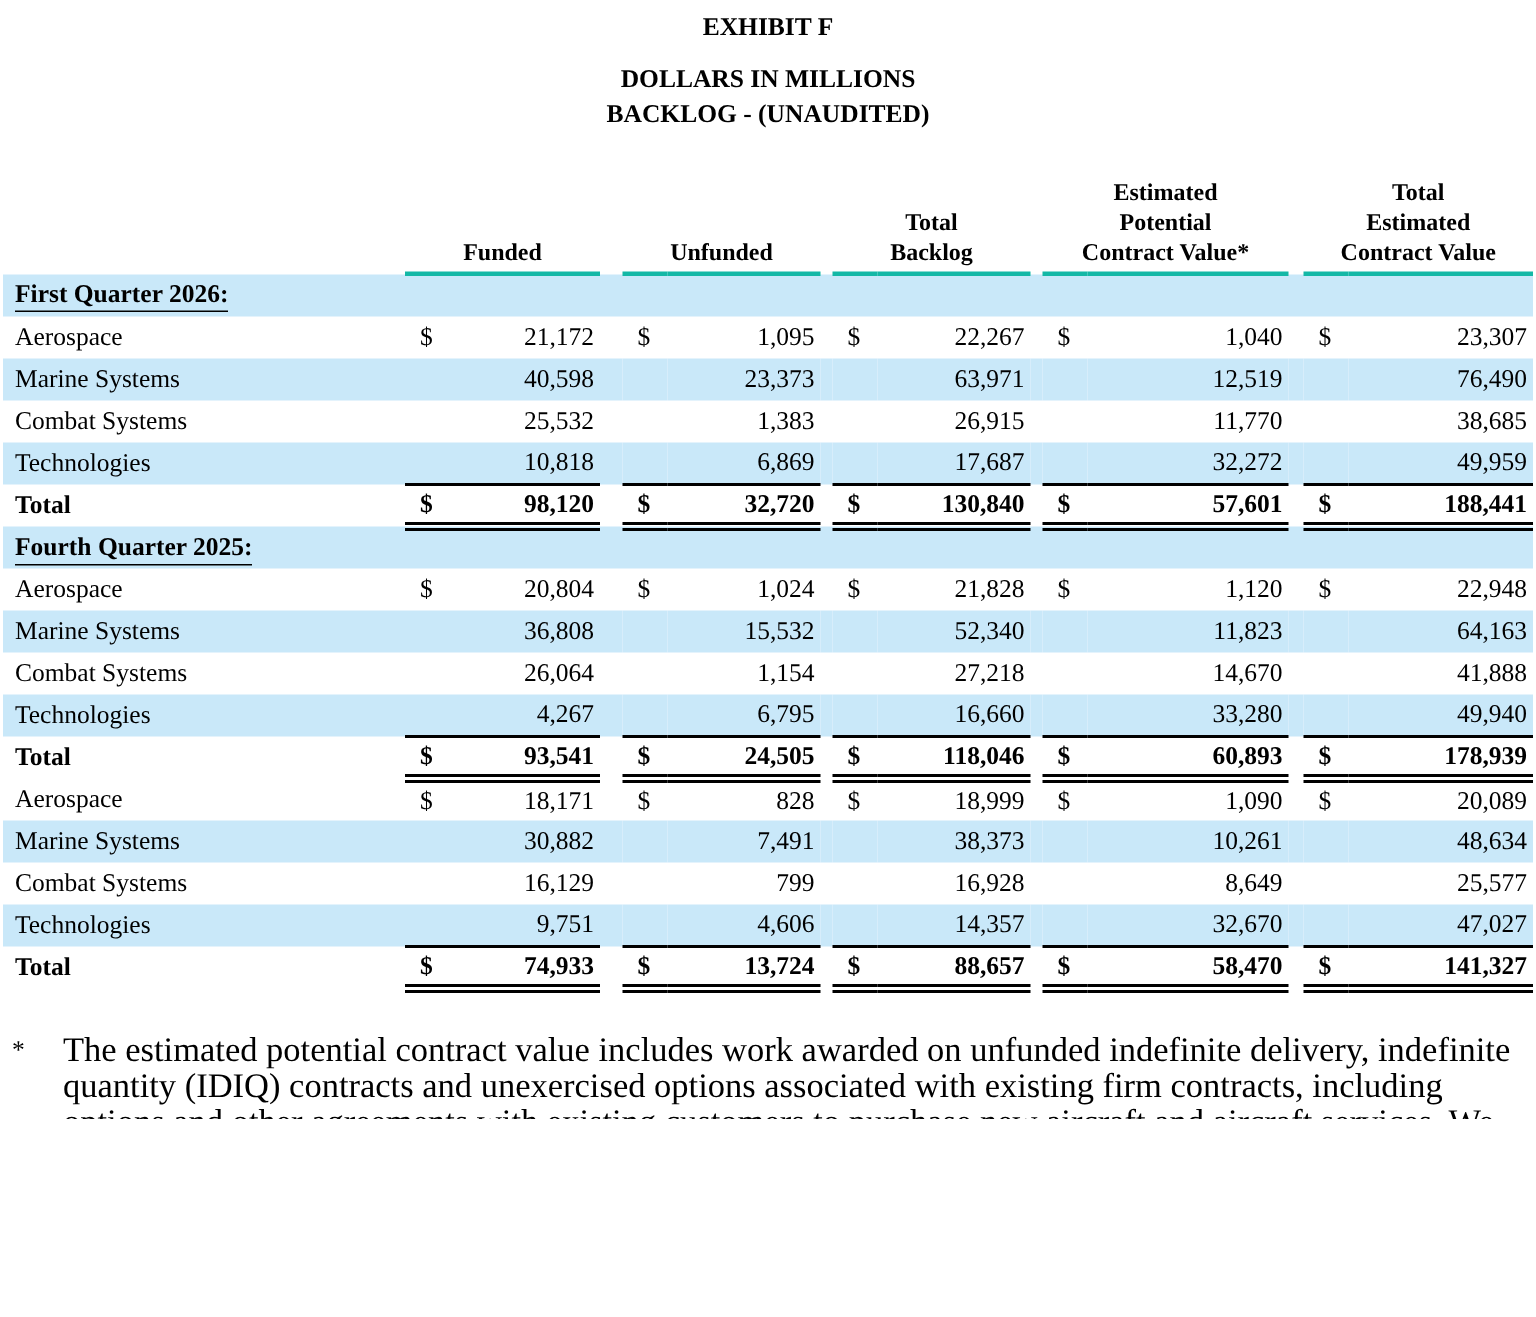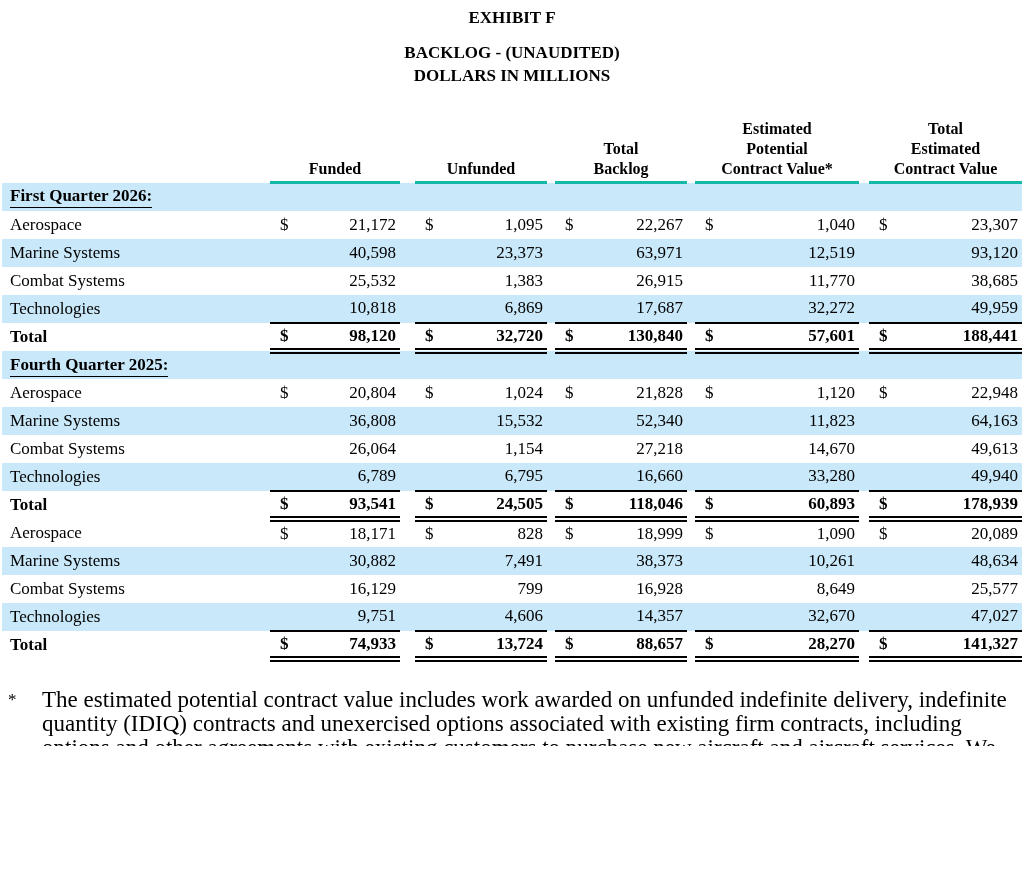--- a/index.html
+++ b/index.html
@@ -43,22 +43,22 @@
   .fn-marker { width:34px; font-size:17px; line-height:24px; }
   .fn-text { flex:1; font-size:23px; line-height:24px; text-align:left; }
 </style>
 </head>
 <body style="--stripe: #c9e8f9;">
 
 <div class="page">
 
   <div class="titles">
     <div class="exhibit">EXHIBIT F</div>
+    <div class="doc-title">DOLLARS IN MILLIONS</div>
     <div class="doc-title">BACKLOG - (UNAUDITED)</div>
-    <div class="doc-title">DOLLARS IN MILLIONS</div>
   </div>
 
   <table class="backlog">
     <colgroup>
       <col style="width:268px">
       <col style="width:30px">
         <col style="width:100px">
       <col style="width:15px">
       <col style="width:30px">
         <col style="width:102px">
@@ -120,21 +120,21 @@
           <td class="dol"></td>
           <td class="val">23,373</td>
           <td class="gap"></td>
           <td class="dol"></td>
           <td class="val">63,971</td>
           <td class="gap"></td>
           <td class="dol"></td>
           <td class="val">12,519</td>
           <td class="gap"></td>
           <td class="dol"></td>
-          <td class="val">93,120</td>
+          <td class="val">76,490</td>
         </tr>
         <tr>
           <td class="lbl">Combat Systems</td>
           <td class="dol"></td>
           <td class="val">25,532</td>
           <td class="gap"></td>
           <td class="dol"></td>
           <td class="val">1,383</td>
           <td class="gap"></td>
           <td class="dol"></td>
@@ -225,26 +225,26 @@
           <td class="dol"></td>
           <td class="val">1,154</td>
           <td class="gap"></td>
           <td class="dol"></td>
           <td class="val">27,218</td>
           <td class="gap"></td>
           <td class="dol"></td>
           <td class="val">14,670</td>
           <td class="gap"></td>
           <td class="dol"></td>
-          <td class="val">49,613</td>
+          <td class="val">41,888</td>
         </tr>
         <tr class="blue">
           <td class="lbl">Technologies</td>
           <td class="dol"></td>
-          <td class="val">6,789</td>
+          <td class="val">4,267</td>
           <td class="gap"></td>
           <td class="dol"></td>
           <td class="val">6,795</td>
           <td class="gap"></td>
           <td class="dol"></td>
           <td class="val">16,660</td>
           <td class="gap"></td>
           <td class="dol"></td>
           <td class="val">33,280</td>
           <td class="gap"></td>
@@ -341,21 +341,21 @@
           <td class="dol rule">$</td>
           <td class="val rule">74,933</td>
           <td class="gap"></td>
           <td class="dol rule">$</td>
           <td class="val rule">13,724</td>
           <td class="gap"></td>
           <td class="dol rule">$</td>
           <td class="val rule">88,657</td>
           <td class="gap"></td>
           <td class="dol rule">$</td>
-          <td class="val rule">28,270</td>
+          <td class="val rule">58,470</td>
           <td class="gap"></td>
           <td class="dol rule">$</td>
           <td class="val rule">141,327</td>
         </tr>
       </tbody>
   </table>
 
   <div class="footnote">
     <div class="fn-marker">*</div>
     <div class="fn-text">The estimated potential contract value includes work awarded on unfunded indefinite delivery, indefinite quantity (IDIQ) contracts and unexercised options associated with existing firm contracts, including options and other agreements with existing customers to purchase new aircraft and aircraft services. We recognize options in backlog when the customer exercises the option and establishes a firm order. For IDIQ contracts, we evaluate the amount of funding we expect to receive and include this amount in our estimated potential contract value. The actual amount of funding received in the future may be higher or lower than our estimate of potential contract value.</div>

